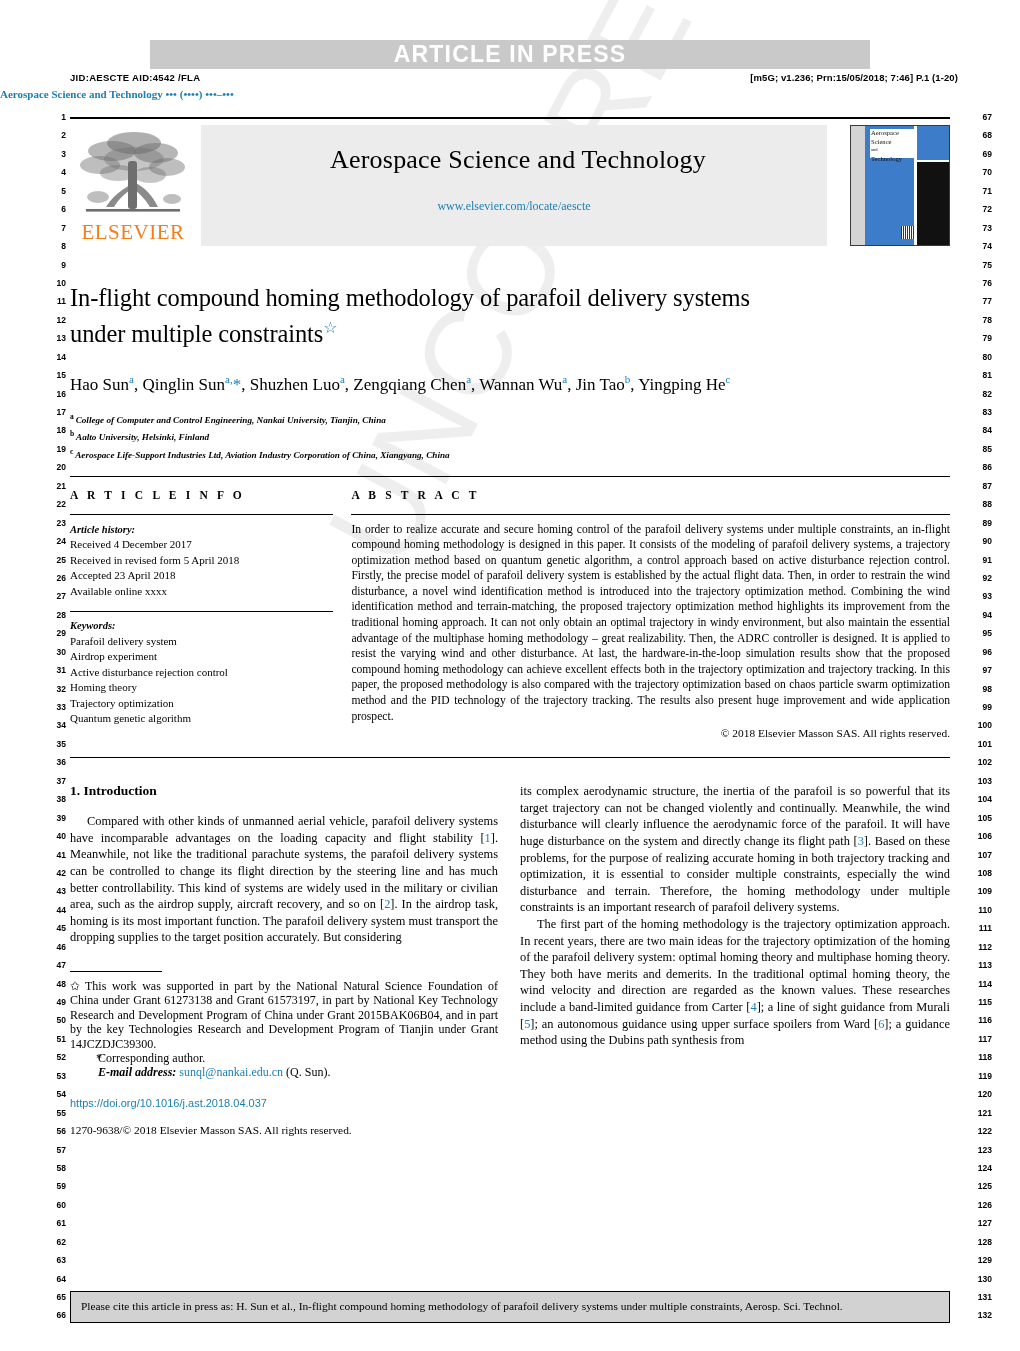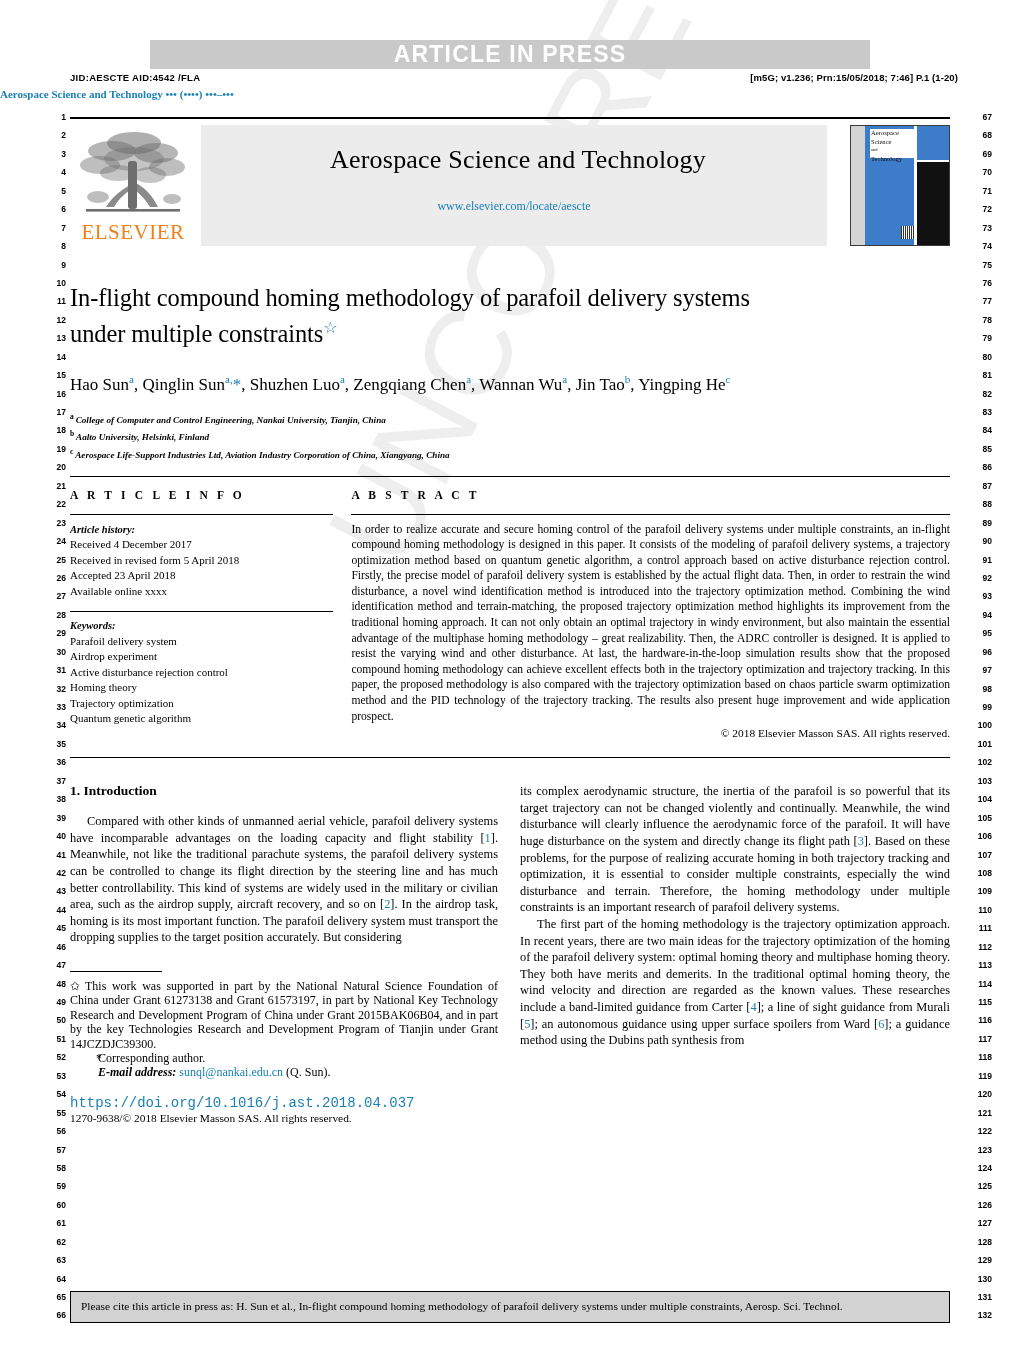--- a/index.html
+++ b/index.html
@@ -313,29 +313,30 @@
   .fn .mark { display: inline-block; width: 15px; }
   .fn.indent1 { text-indent: 13px; }
   .fn .emailbl { color: #1a7fb5; }
   .fn em { font-style: italic; font-weight: bold; }
 
   #doi-block {
     margin-top: 16px;
     width: 450px;
   }
   #doi-block .doi {
-    font-family: Liberation Mono, monospace;
-    font-size: 14px;
+    font-family: Liberation Sans, sans-serif;
+    font-size: 11px;
     color: #1a7fb5;
     line-height: 15px;
   }
   #doi-block .issn {
     font-family: "Liberation Serif", serif;
     font-size: 11.4px;
     line-height: 15px;
+    margin-top: 12px;
   }
 
   
   #cite-box {
     position: absolute;
     left: 70px;
     top: 1274px;
     width: 880px;
     border: 1px solid #000;
     background: #d2d2d2;

